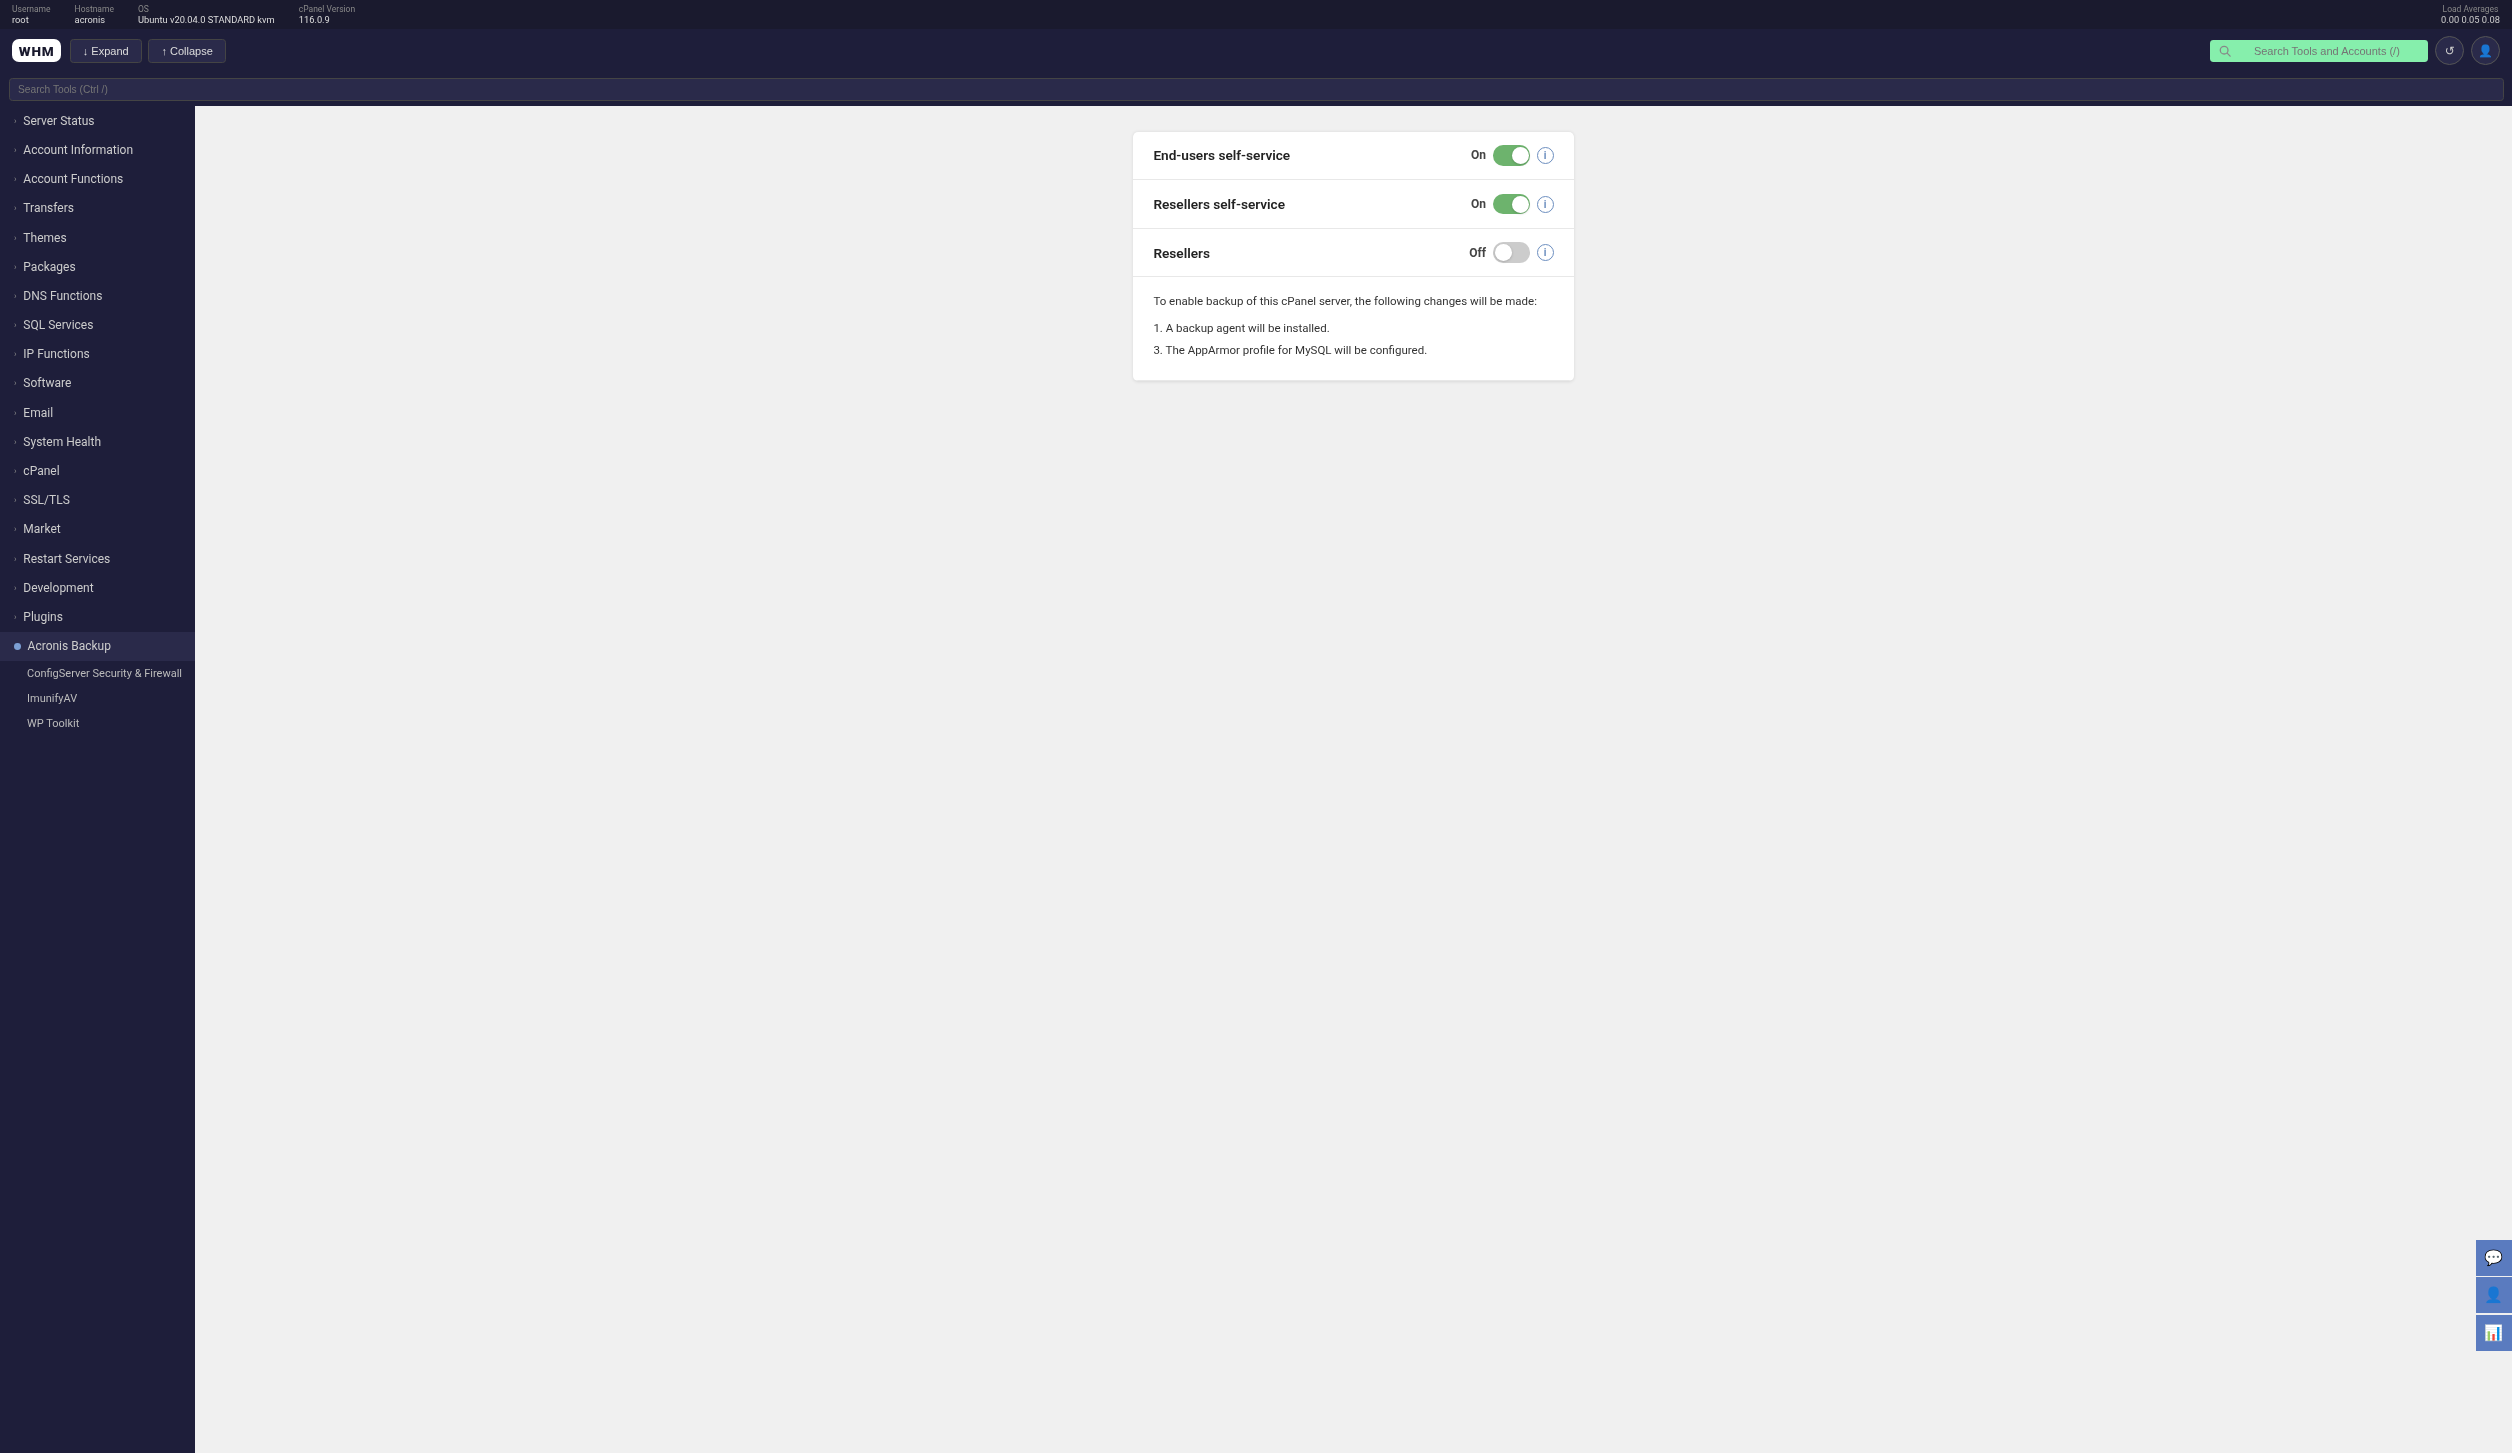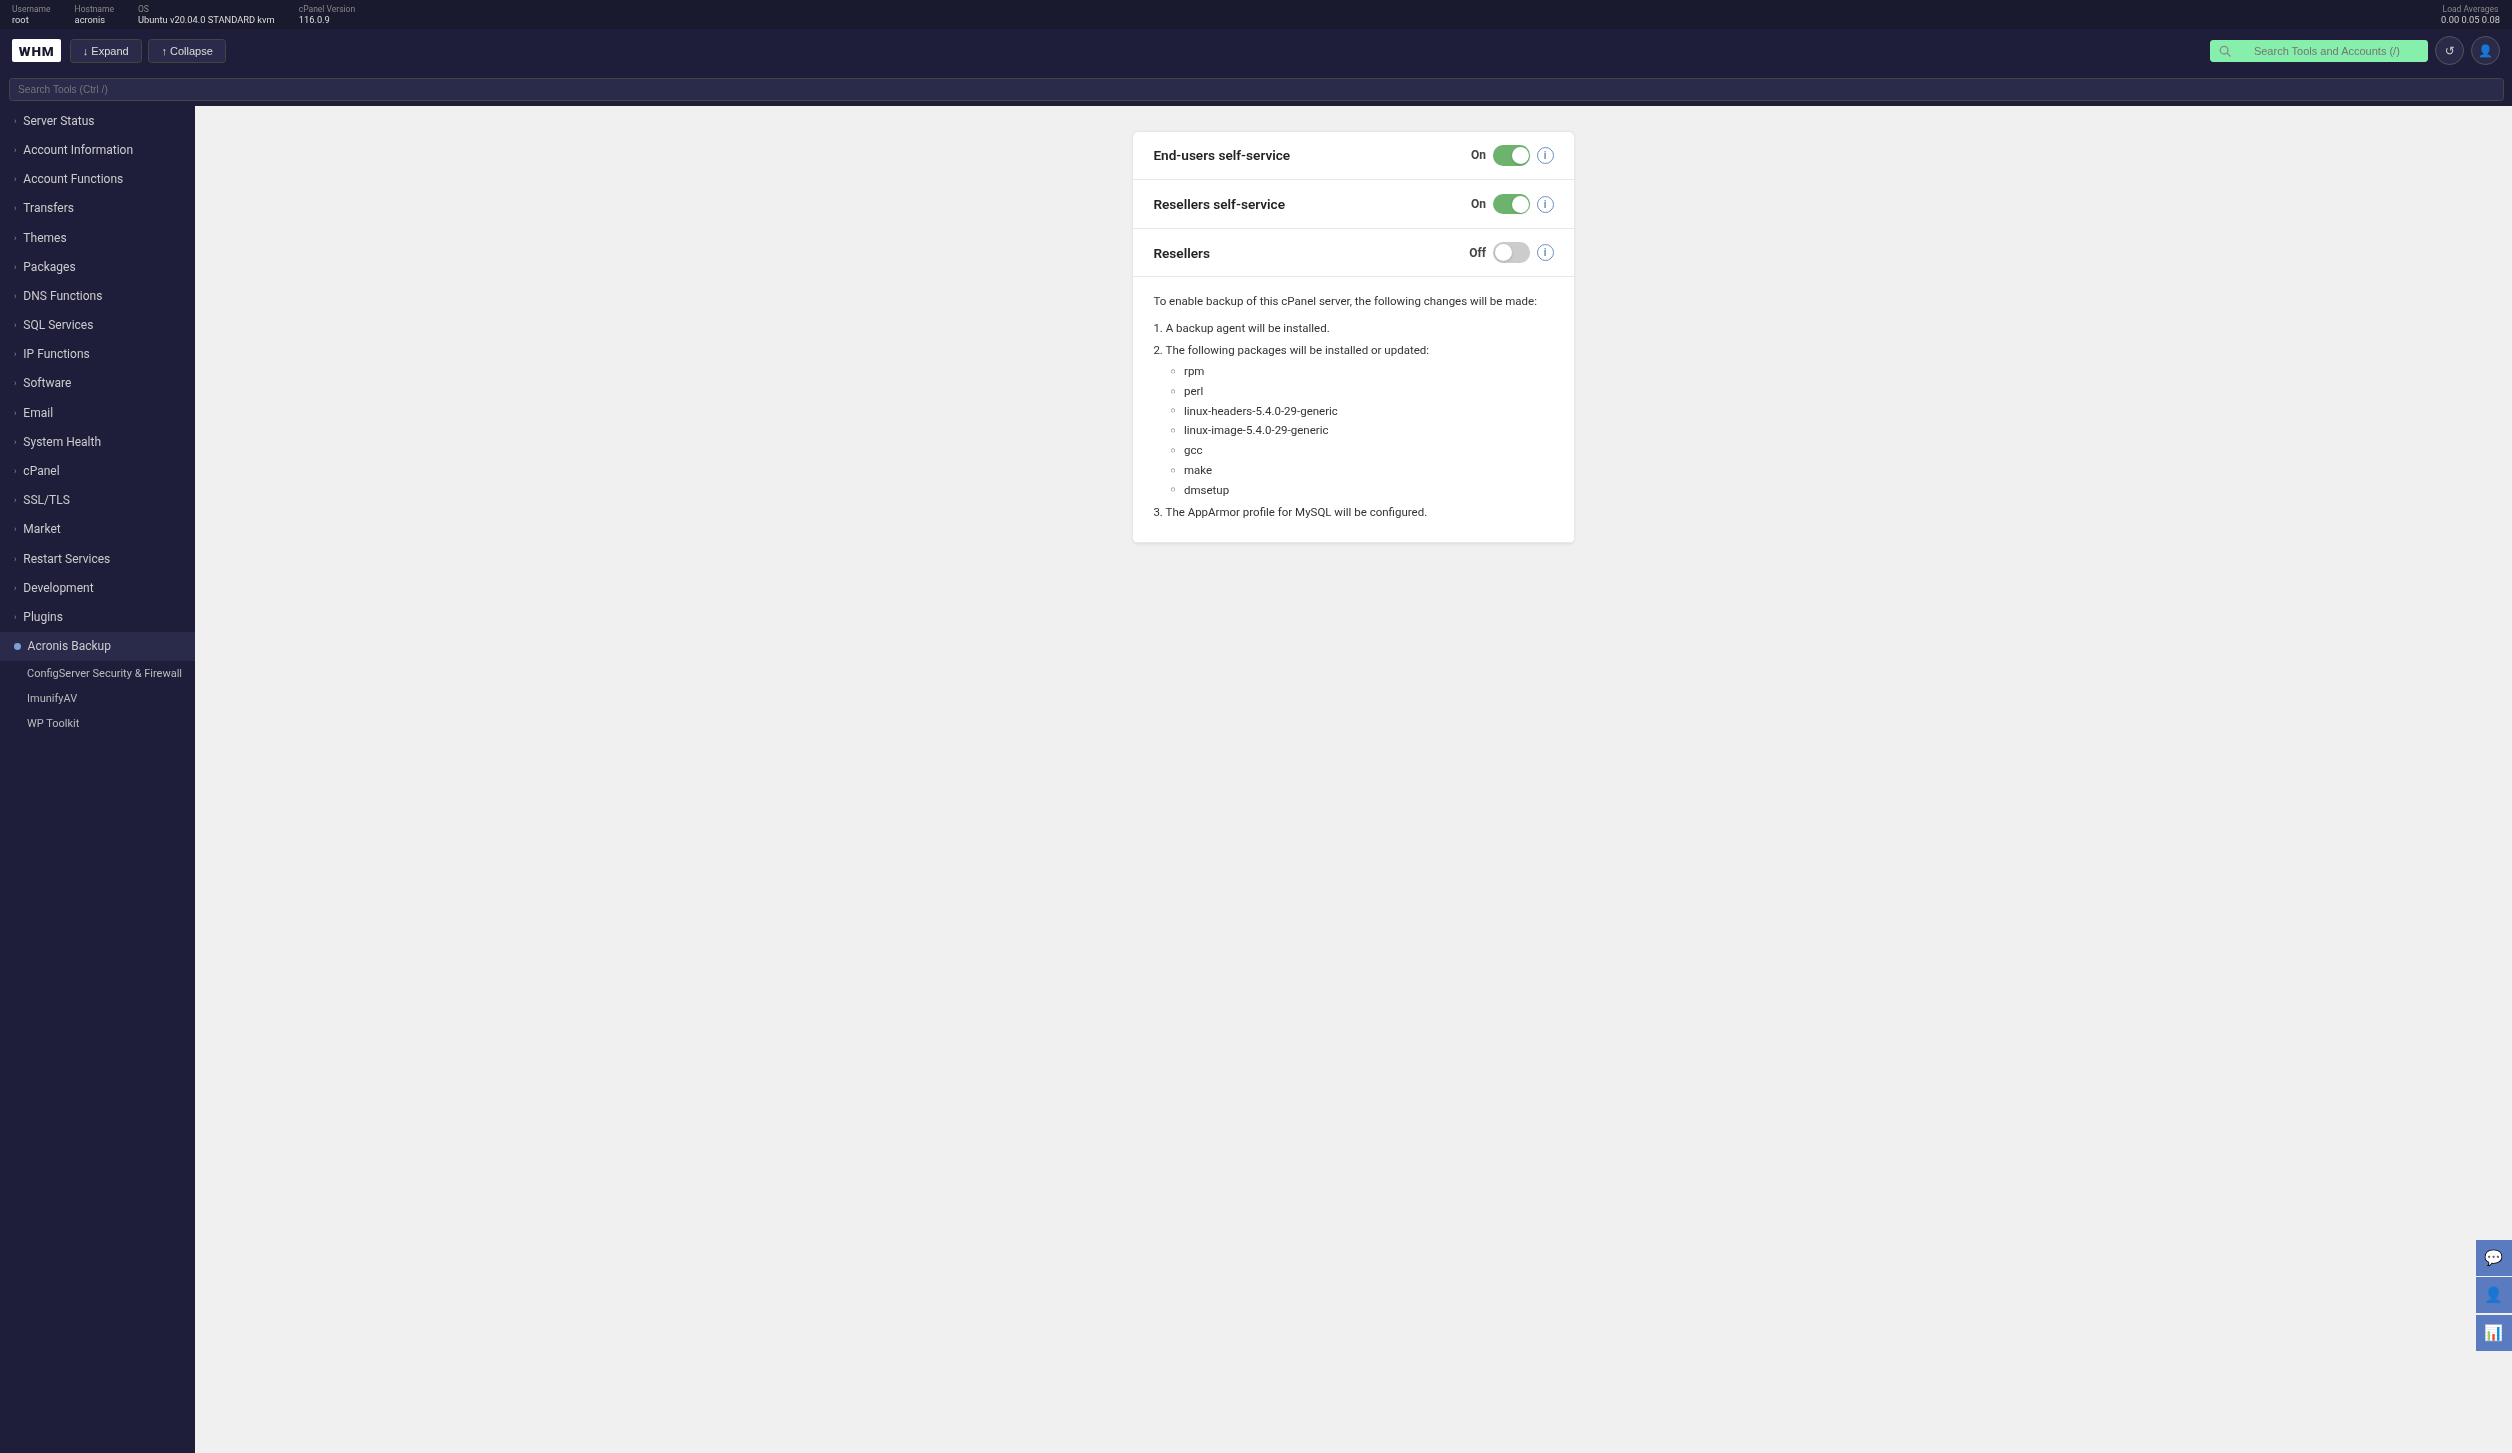--- a/index.html
+++ b/index.html
@@ -34,21 +34,21 @@
       flex-shrink: 0;
       min-height: 44px;
     }
     .header-left { display: flex; align-items: center; gap: 8.5px; }
     .whm-logo {
       background: #fff;
       color: #1a1a2e;
       font-weight: 900;
       font-size: 13.6px;
       padding: 3.4px 6.8px;
-      border-radius: 2px;
+      border-radius: 7px;
       letter-spacing: 0.8px;
     }
     .header-buttons { display: flex; gap: 6.8px; }
     .header-btn {
       background: #2a2a4a;
       color: #ddd;
       border: 0.8px solid #444;
       border-radius: 3.4px;
       padding: 5.1px 12px;
       font-size: 11px;
@@ -471,29 +471,20 @@
       </div>
       <div class="info-icon">i</div>
     </div>
   </div>
         </div>
 
       <div class="card-body">
         <p>To enable backup of this cPanel server, the following changes will be made:</p>
         <ul class="changes-list" id="changes-list">
             <li>1. A backup agent will be installed.</li>
-            <li>2. The following packages will be installed or updated:<ul class="sub-list">
-                <li>rpm</li>
-                <li>perl</li>
-                <li>linux-headers-5.4.0-29-generic</li>
-                <li>linux-image-5.4.0-29-generic</li>
-                <li>gcc</li>
-                <li>make</li>
-                <li>dmsetup</li>
-              </ul></li>
             <li>3. The AppArmor profile for MySQL will be configured.</li>
           </ul>
       </div>
 
     </div>
   </div>
 
 </div>
 
 <div class="float-right">

